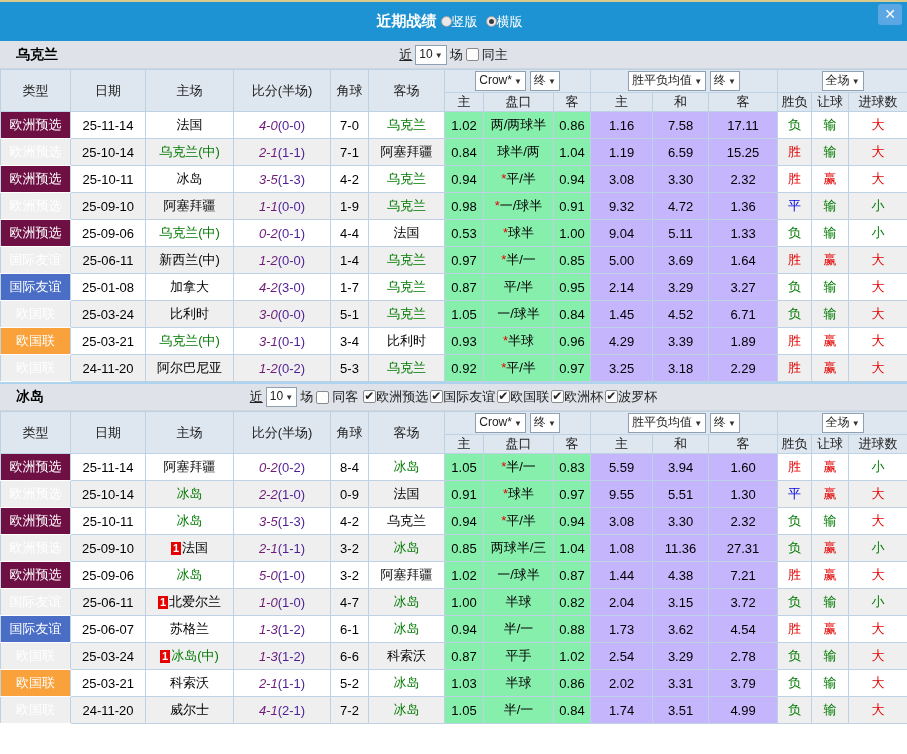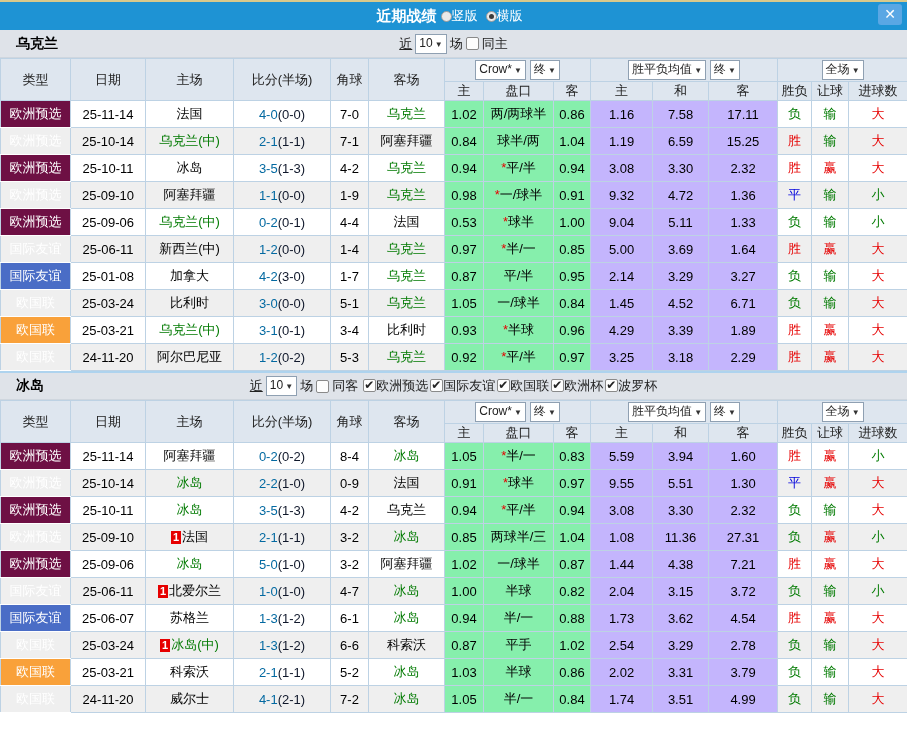--- a/index.html
+++ b/index.html
@@ -3,21 +3,21 @@
 <meta charset="utf-8">
 <style>
   * { box-sizing: border-box; }
   html,body { margin:0; padding:0; }
   body {
     width:907px; height:754px; overflow:hidden; background:#fff;
     font-family:"Liberation Sans","DejaVu Sans",sans-serif; font-size:13px; color:#000;
   }
   .topline { height:2px; background:#d9c98b; }
   .titlebar {
-    height:28px; background:#1e93d4; color:#fff;
+    height:39px; background:#1e93d4; color:#fff;
     display:flex; align-items:center; justify-content:center; position:relative;
   }
   .titlebar .title { font-weight:bold; font-size:15px; }
   .radio-group { display:flex; align-items:center; margin-left:4px; gap:0; }
   .radio { width:11px; height:11px; border-radius:50%; background:#e9e9e9; border:1px solid #9a9a9a; display:inline-block; position:relative; }
   .radio.sel::after { content:""; position:absolute; left:2px; top:2px; width:5px; height:5px; border-radius:50%; background:#3c3c3c; }
   .radio-label { font-size:13px; color:#fff; margin-right:8px; }
   .close-btn {
     position:absolute; right:5px; top:2px; width:24px; height:21px; background:#5aa7e4;
     color:#fff; font-weight:bold; font-size:14px; text-align:center; line-height:21px; border-radius:3px; cursor:pointer;
@@ -50,22 +50,22 @@
   tr.alt td { background:#efefef; }
   td.type-cell { color:#fff; border-bottom:1px solid #fff; border-top:1px solid #fff; font-size:13px; }
   td.type-maroon { background:#6e1044; }
   td.type-blue { background:#4a6dc6; }
   td.type-orange { background:#f9a13a; }
   td.c-cream, tr.alt td.c-cream { background:#86efac; }
   td.c-blue, tr.alt td.c-blue { background:#c4b5fd; }
   .t-red { color:#e60000; }
   .t-green { color:#007a00; }
   .t-blue { color:#0000dc; }
-  .score-main { color:#0369a1; }
-  .half { color:#0f172a; }
+  .score-main { color:#701a75;font-style:italic; }
+  .half { color:#4c1d95; }
   .star { color:#e60000; }
   .badge1 {
     display:inline-block; background:#e60000; color:#fff; font-size:11px; line-height:13px;
     padding:0 2px; margin-right:1px; font-weight:bold;
   }
   .summary { height:23px; line-height:23px; text-align:center; font-size:13px; background:#fff; }
   .summary .seg-red { color:#e60000; }
   .summary .seg-blue { color:#0000dc; }
   .summary .seg-hl { background:#ff0000; color:#fff; padding:1px 2px; font-weight:bold; }
 </style>

